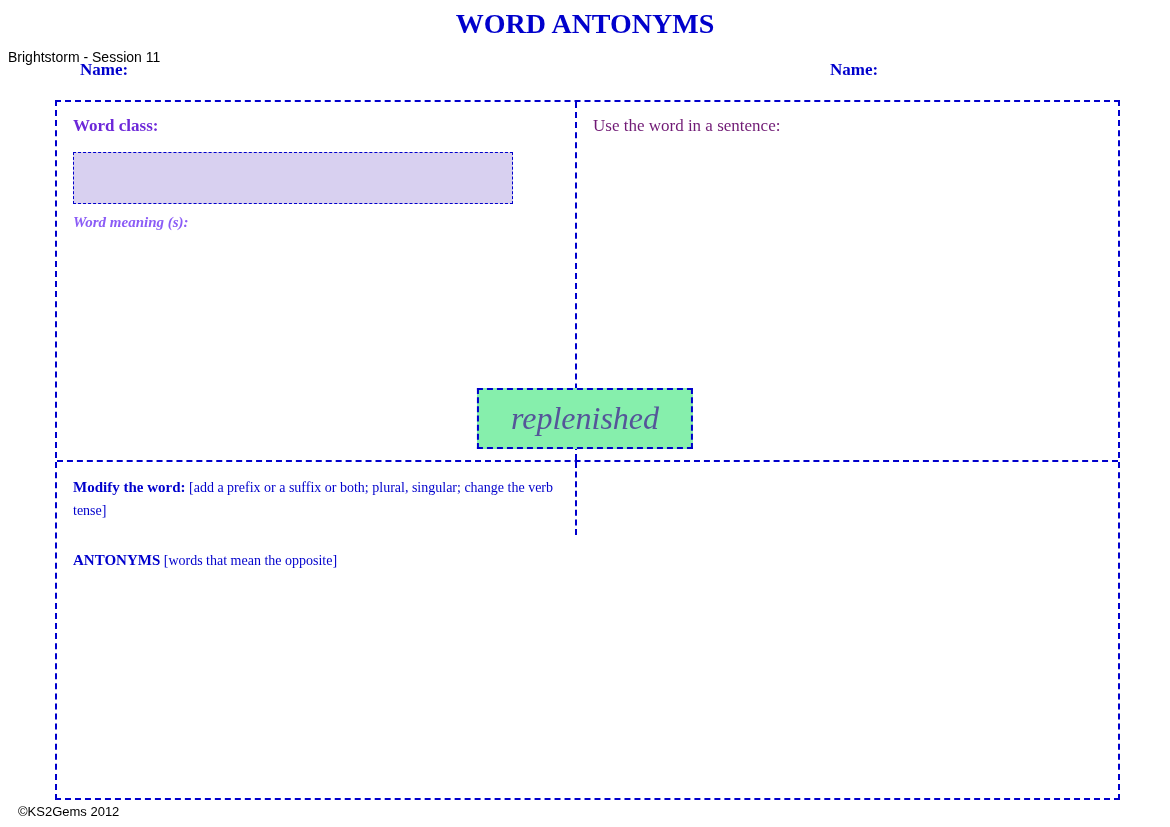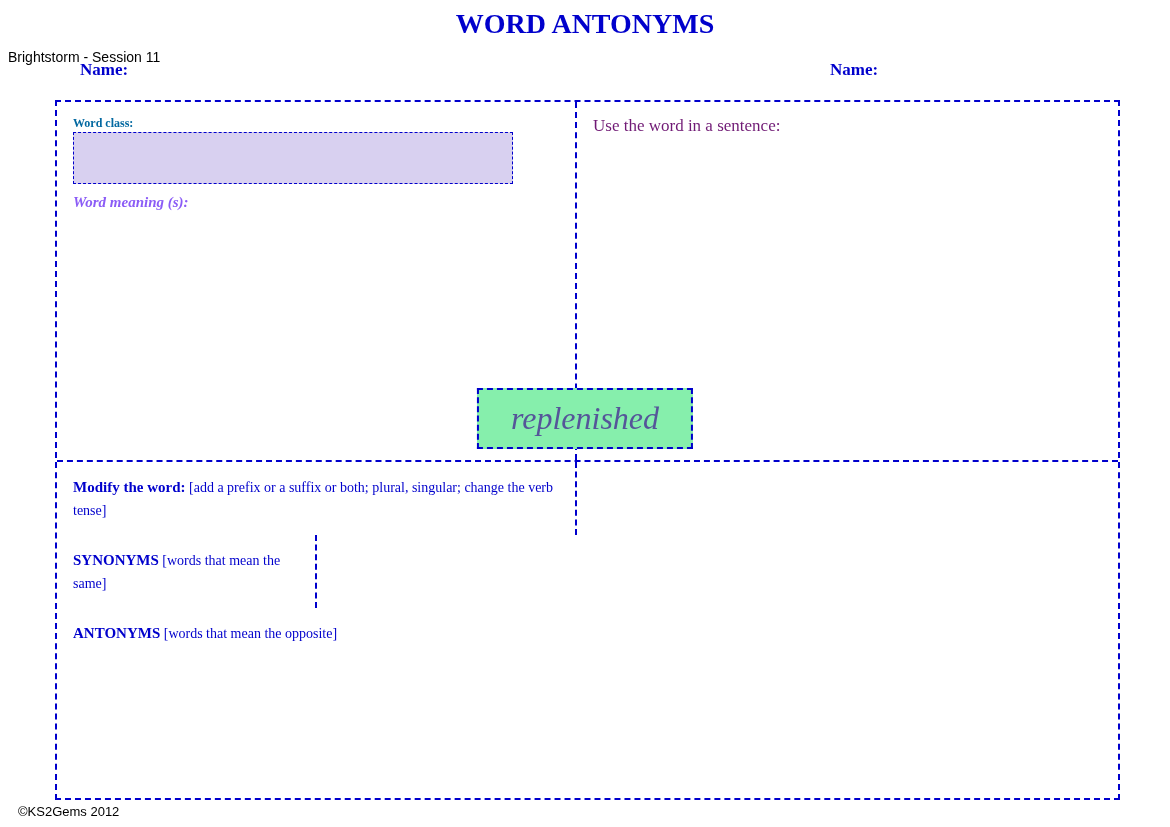--- a/index.html
+++ b/index.html
@@ -82,25 +82,25 @@
       padding: 14px 16px;
       position: relative;
     }
 
     .top-right {
       flex: 1;
       padding: 14px 16px;
     }
 
     .word-class-label {
-      font-size: 12px;
-      font-weight: bold;
-      color: #0369a1;
-      font-family: 'Comic Sans MS', cursive;
-      margin-bottom: 1px;
+      font-size: 17px;
+      font-weight: bold;
+      color: #6d28d9;
+      font-family: 'Comic Sans MS', cursive;
+      margin-bottom: 16px;
     }
 
     .word-class-box {
       width: 440px;
       height: 52px;
       border: 1px dashed #0000cc;
       background: #d8d0f0;
       margin-bottom: 10px;
     }
 
@@ -236,25 +236,20 @@
   </div>
 
   <div class="bottom-section">
 
     <div class="bottom-left">
       <div class="modify-label">
         <span class="keyword-bold">Modify the word:</span><span class="keyword-normal"> [add a prefix or a suffix or both; plural, singular; change the verb tense]</span>
       </div>
     </div>
 
-    <div class="bottom-middle">
-      <div class="synonyms-label">
-        <span class="keyword-bold">SYNONYMS</span><span class="keyword-normal"> [words that mean the same]</span>
-      </div>
-    </div>
 
     <div class="bottom-right">
       <div class="antonyms-label">
         <span class="keyword-bold">ANTONYMS</span><span class="keyword-normal"> [words that mean the opposite]</span>
       </div>
     </div>
 
   </div>
 
 </div>

